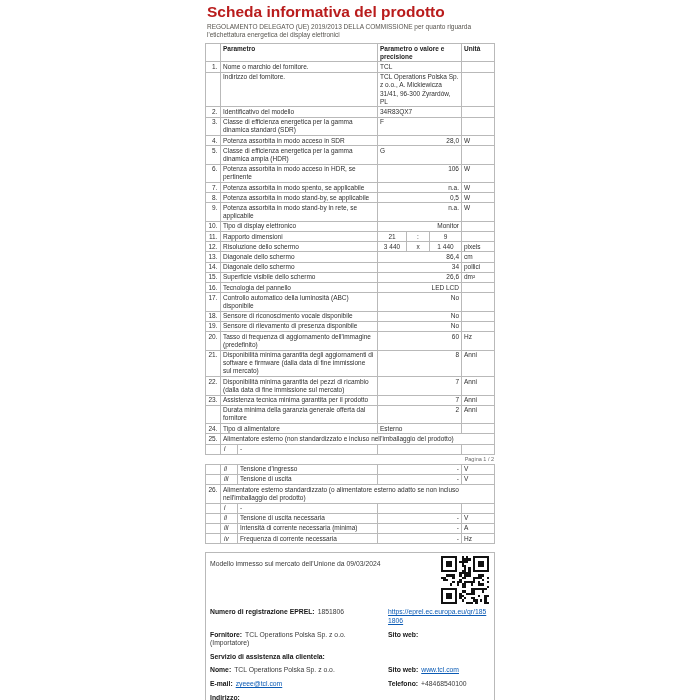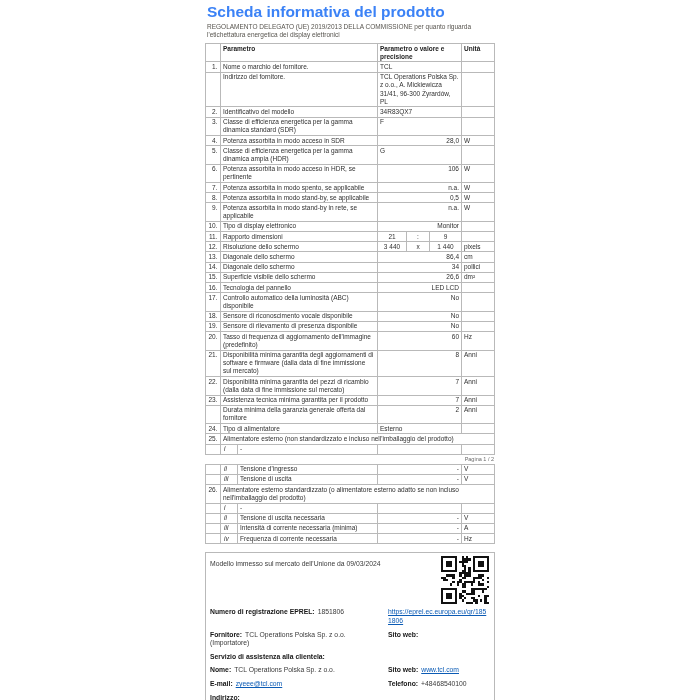--- a/index.html
+++ b/index.html
@@ -2,21 +2,21 @@
 <html><head>
 <meta charset="utf-8">
 <style>
   html,body{margin:0;padding:0;}
   body{
     width:700px;height:700px;background:#ffffff;
     font-family:"Liberation Sans",sans-serif;color:#333;position:relative;
     -webkit-font-smoothing:antialiased;
   }
   .doc{position:absolute;left:205px;top:0;width:291px;}
-  .title{margin:3px 0 2px 2px;font-size:15.5px;font-weight:bold;color:#3b82f6;}
+  .title{margin:3px 0 2px 2px;font-size:15.5px;font-weight:bold;color:#b91c1c;}
   .subtitle{margin:0 0 4px 2px;font-size:6.5px;line-height:8px;color:#57544e;width:288px;}
   table{border-collapse:collapse;width:289px;table-layout:fixed;}
   td,th{
     border:1px solid #b9b9b9;font-size:6.5px;line-height:8.2px;
     padding:0.5px 2px;vertical-align:top;color:#2f2f2f;word-wrap:break-word;
   }
   th{font-weight:bold;color:#1c1c1c;text-align:left;}
   .num{text-align:right;padding-right:2.5px;}
   .roman{font-style:italic;padding-left:3px;}
   .al{text-align:left}.ar{text-align:right}.ac{text-align:center}

